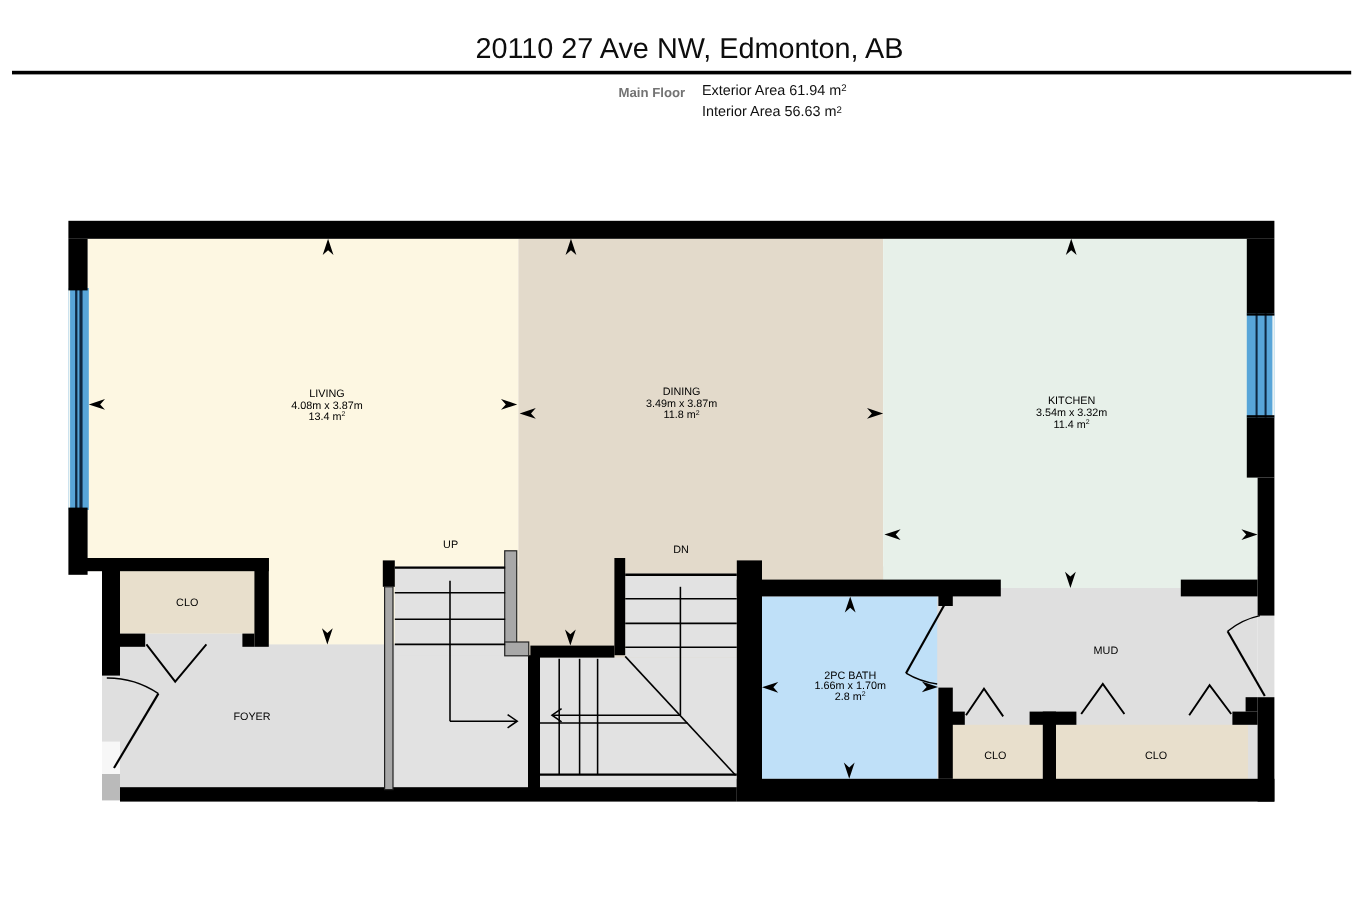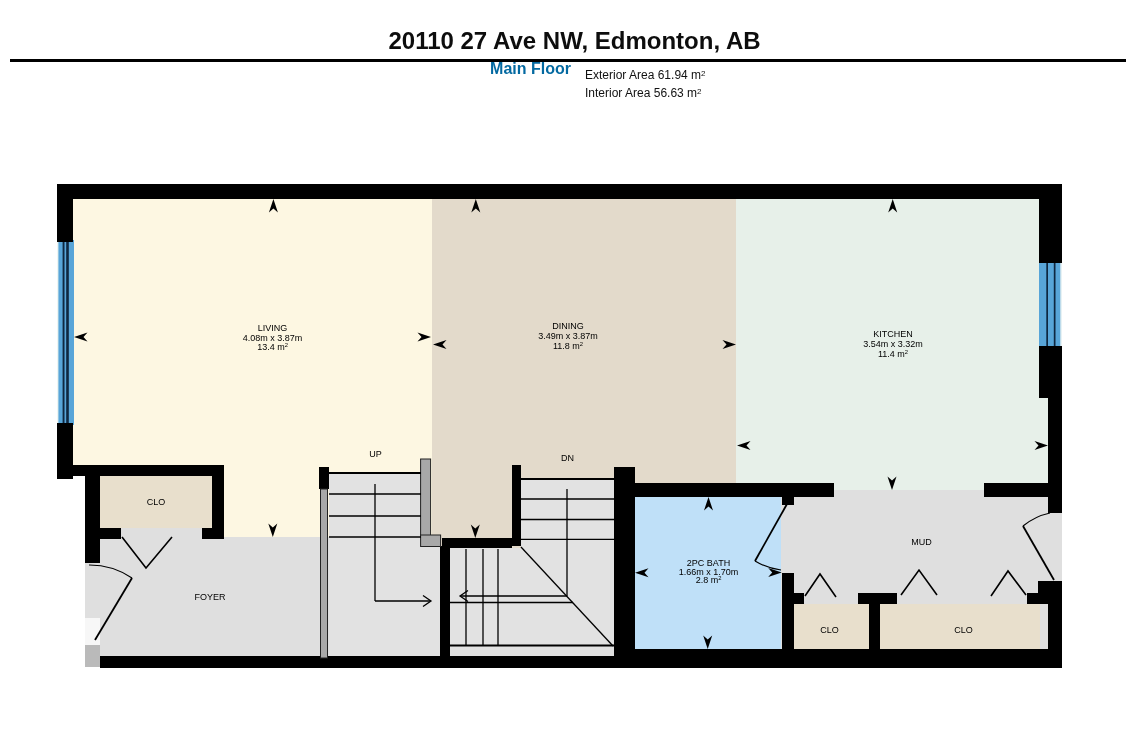--- a/index.html
+++ b/index.html
@@ -2,25 +2,25 @@
 <html><head>
 <meta charset="utf-8">
 <style>
 html,body{margin:0;padding:0;background:#fff;}
 body{width:1136px;height:755px;position:relative;font-family:"Liberation Sans",sans-serif;}
 .abs{position:absolute;}
 </style>
 </head>
 <body>
 
-<div class="abs" style="left:13px;top:27px;width:1123px;text-align:center;font-size:24px;font-weight:bold;color:#0d0d0d;letter-spacing:0;">20110 27 Ave NW, Edmonton, AB</div>
+<div class="abs" style="left:13px;top:27px;width:1123px;text-align:center;font-size:24px;font-weight:normal;color:#0d0d0d;letter-spacing:0;">20110 27 Ave NW, Edmonton, AB</div>
 
 <div class="abs" style="left:10px;top:59px;width:1116px;height:3px;background:#000;"></div>
 
-<div class="abs" style="left:0;top:60px;width:571px;text-align:right;font-size:16px;font-weight:bold;color:#0369a1;">Main Floor</div>
+<div class="abs" style="left:0;top:72px;width:571px;text-align:right;font-size:11px;font-weight:bold;color:#737373;">Main Floor</div>
 
 <div class="abs" style="left:585px;top:68px;font-size:12px;color:#111;">Exterior Area 61.94 m<span style="font-size:8px;vertical-align:3px">2</span></div>
 
 <div class="abs" style="left:585px;top:86px;font-size:12px;color:#111;text-align:center;">Interior Area 56.63 m<span style="font-size:8px;vertical-align:3px">2</span></div>
 
 <svg class="abs" style="left:0;top:0" width="1136" height="755" viewBox="0 0 1136 755">
 
 <rect x="85" y="472" width="963" height="186" fill="#dfdfdf"></rect>
 
 <rect x="73" y="199" width="359" height="338" fill="#fdf7e2"></rect>

